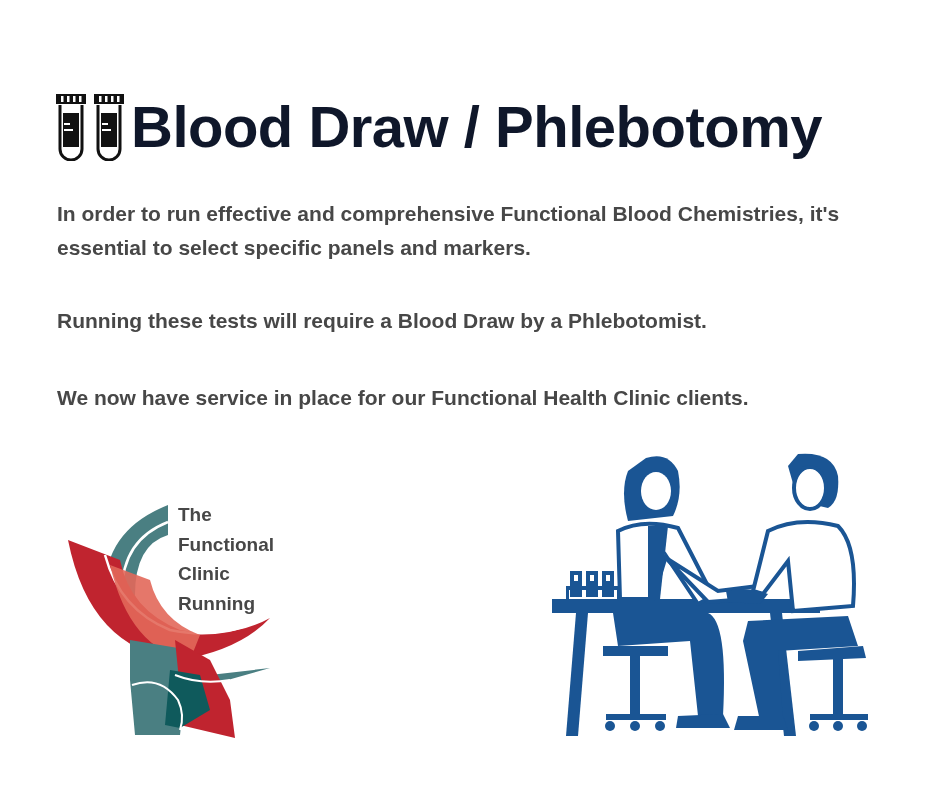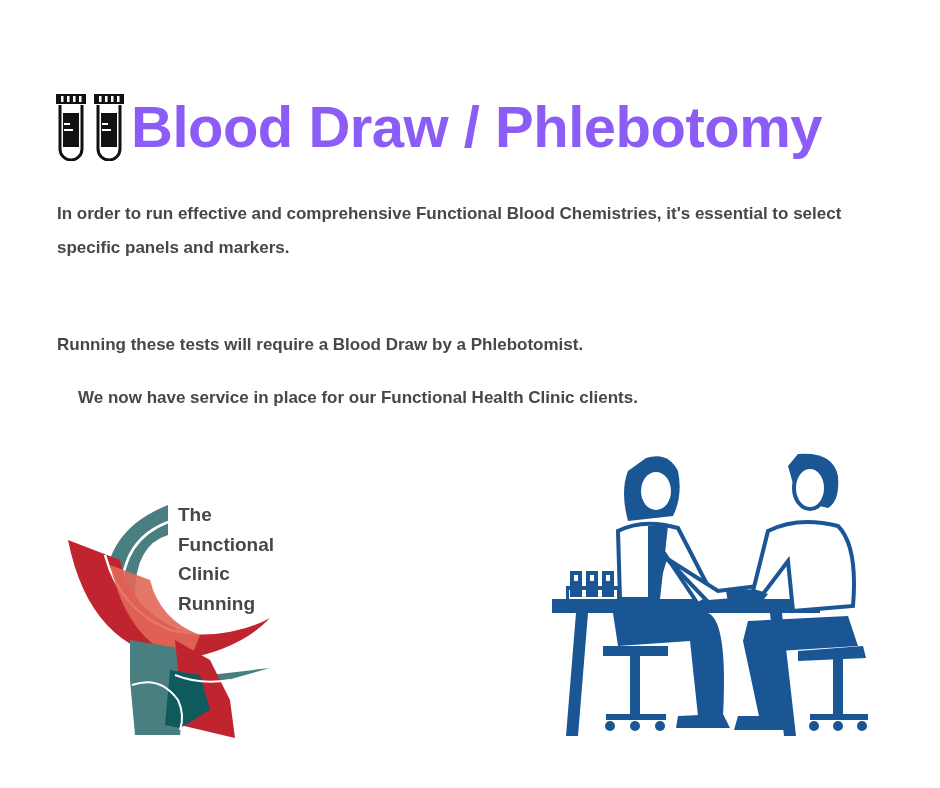--- a/index.html
+++ b/index.html
@@ -3,29 +3,29 @@
   <meta charset="utf-8">
   <style>
     html, body { margin: 0; padding: 0; }
     body {
       width: 940px; height: 788px; background: #ffffff; position: relative; overflow: hidden;
       font-family: "Liberation Sans", "DejaVu Sans", sans-serif; color: #474747;
     }
     .title-row { position: absolute; left: 55px; top: 92px; display: flex; align-items: center; }
     .tubes { display: flex; gap: 6px; margin-right: 6px; }
     .title {
-      font-size: 58px; font-weight: bold; color: #8b5cf6; letter-spacing: -0.5px; line-height: 70px;
+      font-size: 58px; font-weight: bold; color: #0f172a; letter-spacing: -0.5px; line-height: 70px;
     }
     .para {
-      position: absolute; left: 57px; font-size: 17px; font-weight: bold; color: #474747;
+      position: absolute; left: 57px; font-size: 21px; font-weight: bold; color: #474747;
       line-height: 34px; margin: 0;
     }
     .p1 { top: 197px; width: 820px; }
-    .p2 { top: 304px; margin-top: 24px; }
-    .p3 { top: 381px; margin-left: 21px; }
+    .p2 { top: 304px; }
+    .p3 { top: 381px; }
     .logo { position: absolute; left: 60px; top: 500px; width: 230px; height: 245px; }
     .logo-text {
       position: absolute; left: 178px; top: 500px; font-size: 19px; line-height: 29.5px; color: #474747; font-weight: bold;
     }
     .logo-text div { white-space: nowrap; }
     .illus { position: absolute; left: 548px; top: 446px; width: 320px; height: 295px; }
   </style>
 </head>
 <body>
 

